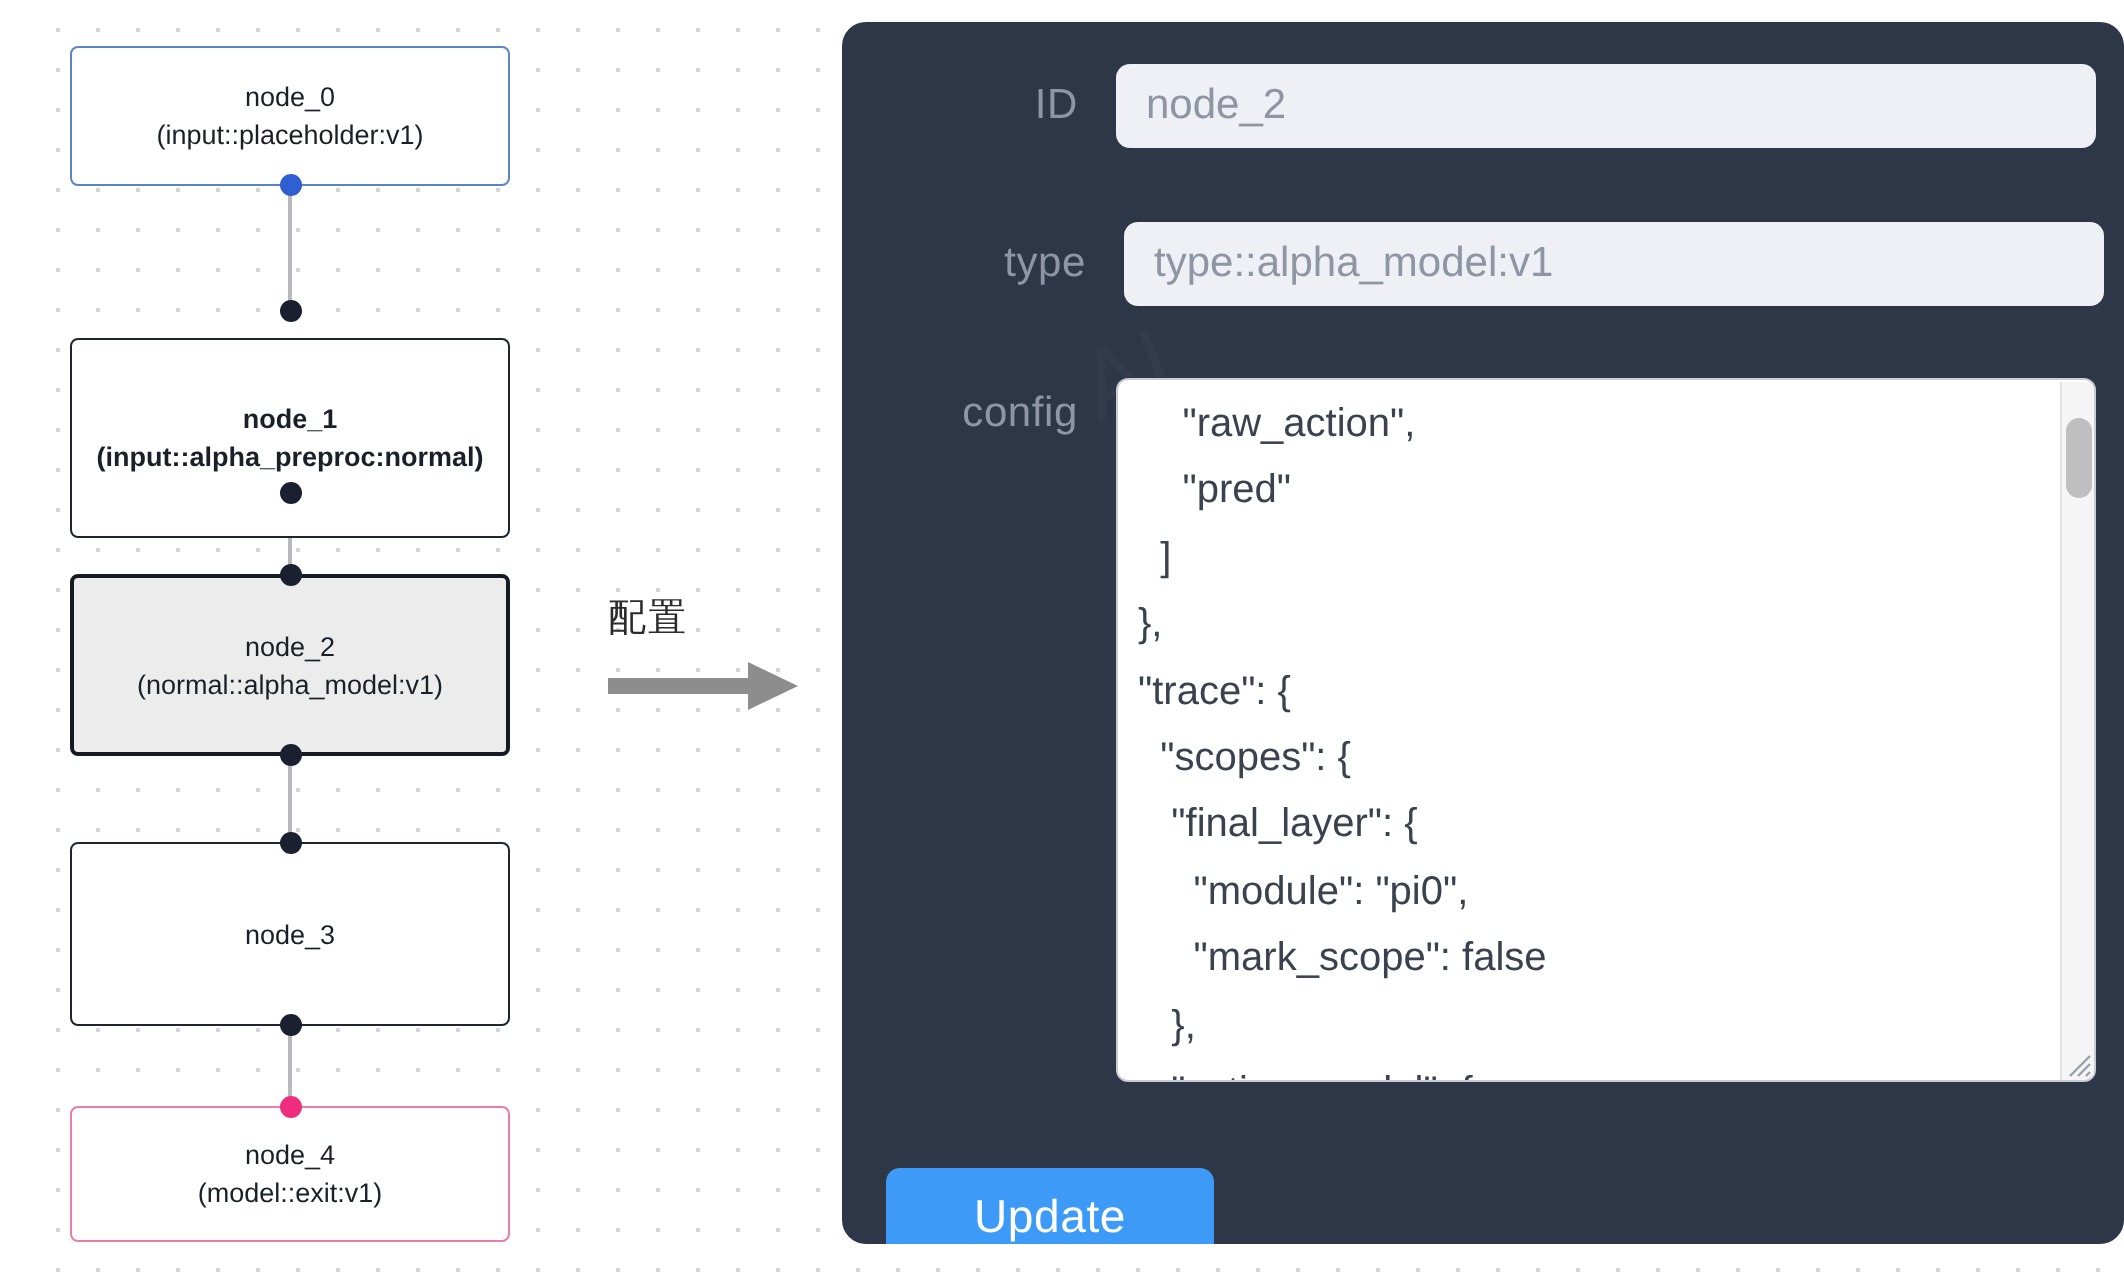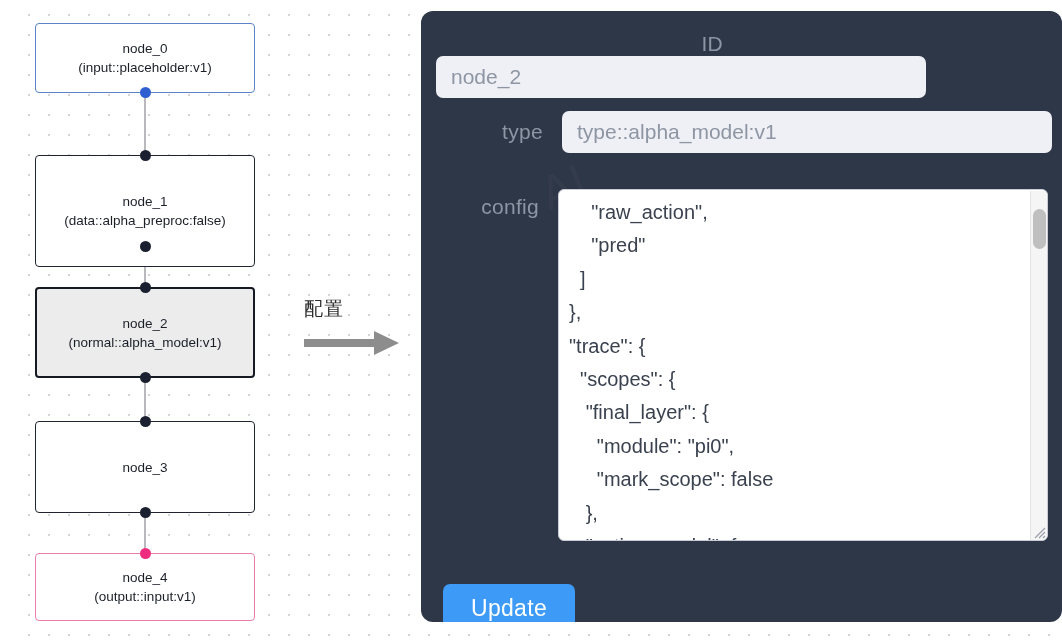--- a/index.html
+++ b/index.html
@@ -135,21 +135,21 @@
     background: #eef0f5;
     border: 0;
     border-radius: 7px;
     color: #8e95a3;
     font-size: 21px;
     font-family: "Liberation Sans", sans-serif;
     padding: 0 15px;
     display: flex;
     align-items: center;
   }
-  #row-id   { left: 15px; top: 21px; flex-direction: column; }
+  #row-id   { left: 15px; top: 21px; }
   #row-type { left: 19px; top: 100px; }
   #row-config { left: 15px; top: 178px; align-items: flex-start; }
 
   .config-wrap {
     position: relative;
     width: 490px;
     height: 352px;
   }
   #config-textarea {
     position: absolute;
@@ -193,21 +193,21 @@
     position: absolute;
     right: 2px;
     bottom: 2px;
     width: 14px;
     height: 14px;
   }
   #update-button {
     position: absolute;
     left: 22px;
     top: 573px;
-    width: 132px;
+    width: 164px;
     height: 49px;
     background: #3d9bf7;
     border: 0;
     border-radius: 7px 7px 0 0;
     color: #ffffff;
     font-size: 23px;
     font-family: "Liberation Sans", sans-serif;
     letter-spacing: .3px;
     display: flex;
     align-items: center;
@@ -239,24 +239,24 @@
     <div class="edge-line" style="top:513px;height:36px;"></div>
 
     <div class="node input-node" style="top:23px;height:70px;">
       <div class="node-text">
         <div>node_0</div>
         <div>(input::placeholder:v1)</div>
       </div>
     </div>
     <div class="handle blue" style="top:87px;"></div>
 
-    <div class="node" style="top:155px;height:112px;">
+    <div class="node" style="top:169px;height:100px;font-weight:bold;">
       <div class="node-text">
         <div>node_1</div>
-        <div>(data::alpha_preproc:false)</div>
+        <div>(input::alpha_preproc:normal)</div>
       </div>
     </div>
     <div class="handle" style="top:150px;"></div>
     <div class="handle" style="top:241px;"></div>
 
     <div class="node selected" style="top:287px;height:91px;">
       <div class="node-text">
         <div>node_2</div>
         <div>(normal::alpha_model:v1)</div>
       </div>
@@ -268,21 +268,21 @@
       <div class="node-text">
         <div>node_3</div>
       </div>
     </div>
     <div class="handle" style="top:416px;"></div>
     <div class="handle" style="top:507px;"></div>
 
     <div class="node output-node" style="top:553px;height:68px;">
       <div class="node-text">
         <div>node_4</div>
-        <div>(output::input:v1)</div>
+        <div>(model::exit:v1)</div>
       </div>
     </div>
     <div class="handle pink" style="top:548px;"></div>
   </div>
 
   <div id="arrow-group">
     <div id="arrow-label">配置</div>
     <svg id="arrow-svg" width="100" height="30" viewBox="0 0 100 30">
       <path d="M0 11 L70 11 L70 3 L95 15 L70 27 L70 19 L0 19 Z" fill="#8d8d8d"></path>
     </svg>

